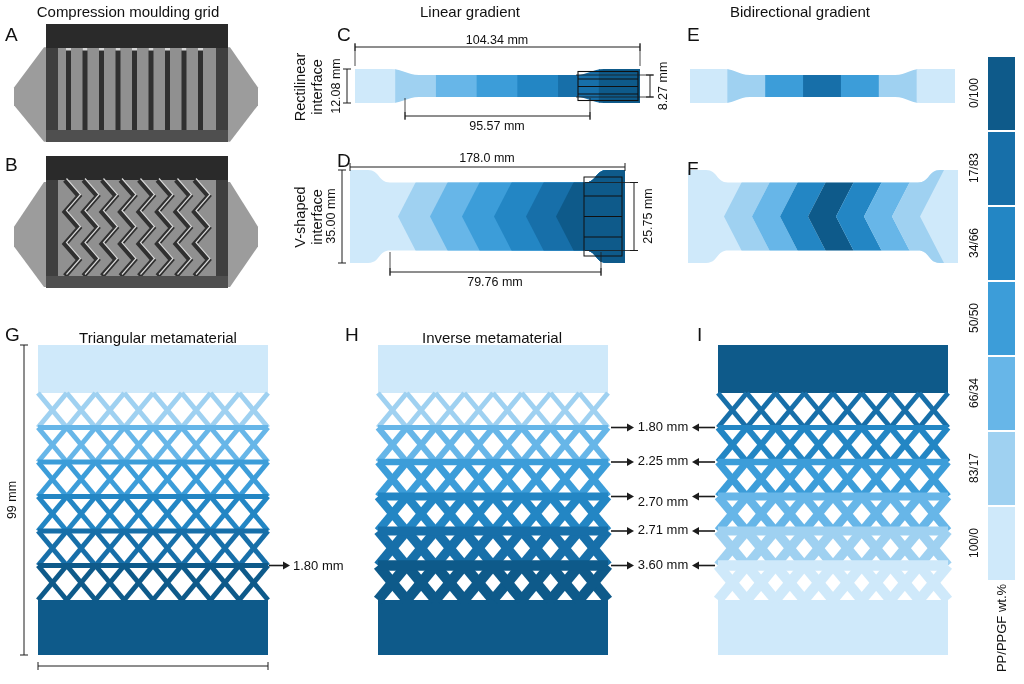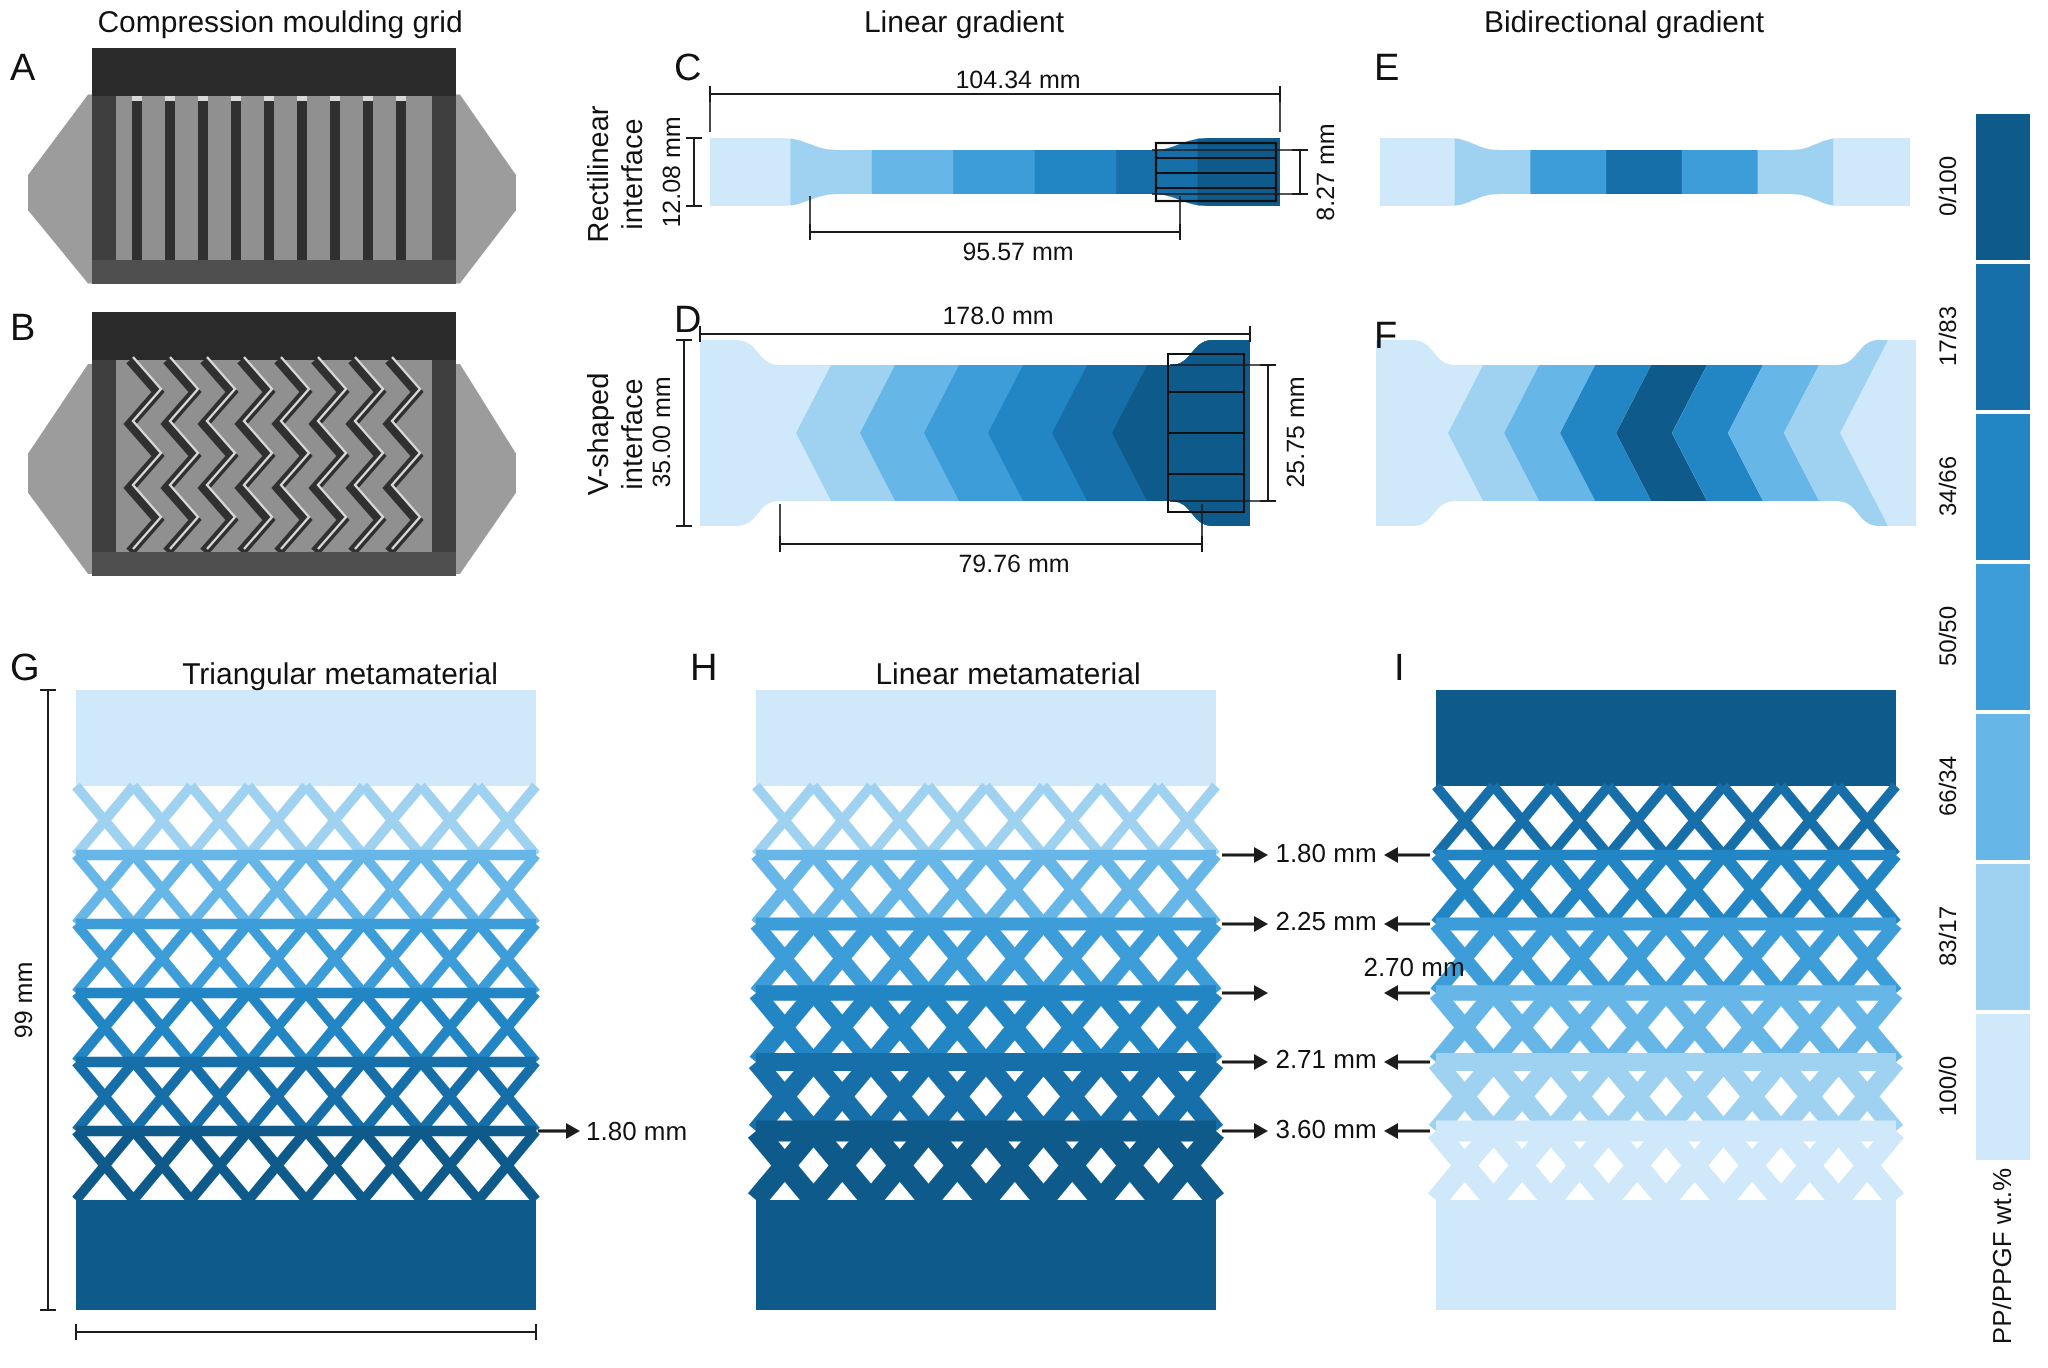--- a/index.html
+++ b/index.html
@@ -1,19 +1,19 @@
 <!DOCTYPE html>
 <html><head>
 <meta charset="utf-8">
 <style>
   html,body{margin:0;padding:0;background:#fff;}
   .figure{position:relative;width:1024px;height:684px;background:#ffffff;
           font-family:"Liberation Sans","DejaVu Sans",sans-serif;color:#111;overflow:hidden;}
   #fig-svg{position:absolute;left:0;top:0;}
-  .hlab{position:absolute;transform:translateX(-50%);white-space:nowrap;margin-left:12px;}
+  .hlab{position:absolute;transform:translateX(-50%);white-space:nowrap;}
   .rot{position:absolute;transform:translate(-50%,-50%) rotate(-90deg);white-space:nowrap;}
   .panel-letter{position:absolute;font-size:19px;}
   .title{font-size:15px;}
   .dim{font-size:12.5px;}
   .rowlab{text-align:center;font-size:14.5px;line-height:1.18;}
   .annot-label{position:absolute;transform:translateX(-50%);font-size:13px;white-space:nowrap;}
   .annot-left{position:absolute;font-size:13px;white-space:nowrap;}
   .cb-seg{position:absolute;left:988px;width:27px;height:73px;}
   .cb-label{font-size:12px;}
   .caption{font-size:13px;}
@@ -555,31 +555,31 @@
   <div class="hlab dim" style="left:497px;top:119px">95.57 mm</div>
   <div class="rot dim" style="left:336px;top:86px">12.08 mm</div>
   <div class="rot dim" style="left:663px;top:86px">8.27 mm</div>
 
   <div class="hlab dim" style="left:487px;top:151px">178.0 mm</div>
   <div class="hlab dim" style="left:495px;top:275px">79.76 mm</div>
   <div class="rot dim" style="left:331px;top:216px">35.00 mm</div>
   <div class="rot dim" style="left:648px;top:216px">25.75 mm</div>
 
   <div class="hlab title" style="left:158px;top:329px">Triangular metamaterial</div>
-  <div class="hlab title" style="left:492px;top:329px">Linear metamaterial</div>
+  <div class="hlab title" style="left:492px;top:329px">Inverse metamaterial</div>
 
   <div class="rot dim" style="left:12px;top:500px">99 mm</div>
   <div class="hlab dim" style="left:153px;top:700px">80 mm</div>
   <div class="annot-left" style="left:293px;top:558px">1.80 mm</div>
 
   <div class="rot caption" style="left:1001px;top:628px">PP/PPGF wt.%</div>
 
 <div class="annot-label" style="left: 663px; top: 418.5px;">1.80 mm</div>
     <div class="annot-label" style="left: 663px; top: 453px;">2.25 mm</div>
-    <div class="annot-label" style="left: 663px; top: 476px; margin-left: 44px;">2.70 mm</div>
+    <div class="annot-label" style="left: 663px; top: 494px;">2.70 mm</div>
     <div class="annot-label" style="left: 663px; top: 522px;">2.71 mm</div>
     <div class="annot-label" style="left: 663px; top: 556.5px;">3.60 mm</div>
     <div class="cb-seg" style="top: 57px; background: rgb(14, 90, 138);"></div>
     <div class="rot cb-label" style="left: 974px; top: 93px;">0/100</div>
     <div class="cb-seg" style="top: 132px; background: rgb(23, 111, 169);"></div>
     <div class="rot cb-label" style="left: 974px; top: 168px;">17/83</div>
     <div class="cb-seg" style="top: 207px; background: rgb(35, 134, 196);"></div>
     <div class="rot cb-label" style="left: 974px; top: 243px;">34/66</div>
     <div class="cb-seg" style="top: 282px; background: rgb(60, 157, 217);"></div>
     <div class="rot cb-label" style="left: 974px; top: 318px;">50/50</div>

